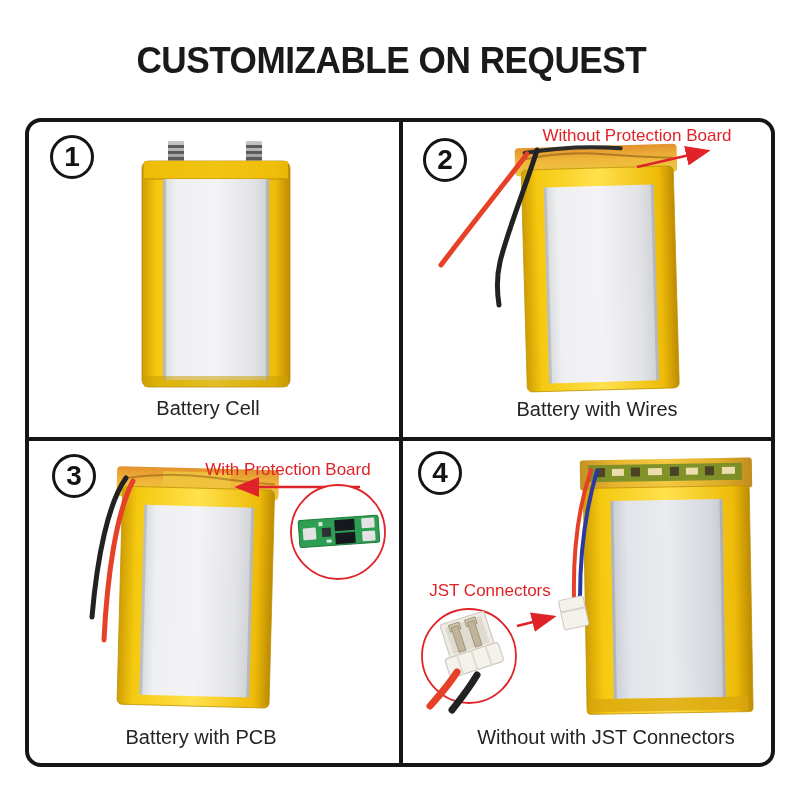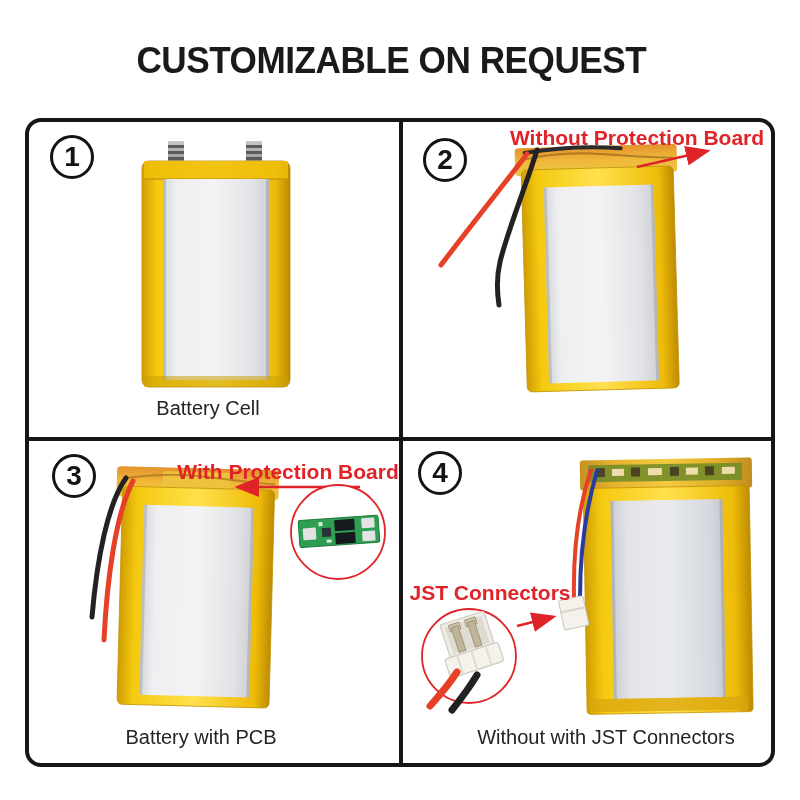--- a/index.html
+++ b/index.html
@@ -24,21 +24,21 @@
   .divider-h{position:absolute;left:29px;top:437px;width:742px;height:4px;background:var(--border-black,#161616);}
   .badge{
     position:absolute;width:44px;height:44px;box-sizing:border-box;
     border:3.5px solid #141414;border-radius:50%;
     display:flex;align-items:center;justify-content:center;
     font-size:28px;font-weight:bold;color:#141414;
     transform:translate(-50%,-50%);background:#fff;
   }
   .annotation{
     position:absolute;transform:translateX(-50%);
-    font-size:21px;font-weight:bold;color:var(--annotation-red,#e02328);
+    font-size:17px;font-weight:normal;color:var(--annotation-red,#e02328);
     white-space:nowrap;
   }
   .panel-label{
     position:absolute;transform:translateX(-50%);
     font-size:20px;color:var(--label-text,#242424);white-space:nowrap;
   }
   svg.art{position:absolute;left:0;top:0;}
 </style>
 </head>
 <body>
@@ -207,16 +207,17 @@
   <div class="badge" style="left:72px;top:157px">1</div>
   <div class="badge" style="left:445px;top:160px">2</div>
   <div class="badge" style="left:74px;top:476px">3</div>
   <div class="badge" style="left:440px;top:473px">4</div>
 
   <div class="annotation" style="left:637px;top:126px">Without Protection Board</div>
   <div class="annotation" style="left:288px;top:460px">With Protection Board</div>
   <div class="annotation" style="left:490px;top:581px">JST Connectors</div>
 
   <div class="panel-label" style="left:208px;top:397px">Battery Cell</div>
+  <div class="panel-label" style="left:597px;top:398px">Battery with Wires</div>
   <div class="panel-label" style="left:201px;top:726px">Battery with PCB</div>
   <div class="panel-label" style="left:606px;top:726px">Without with JST Connectors</div>
 
 </div>
 
 </body></html>

